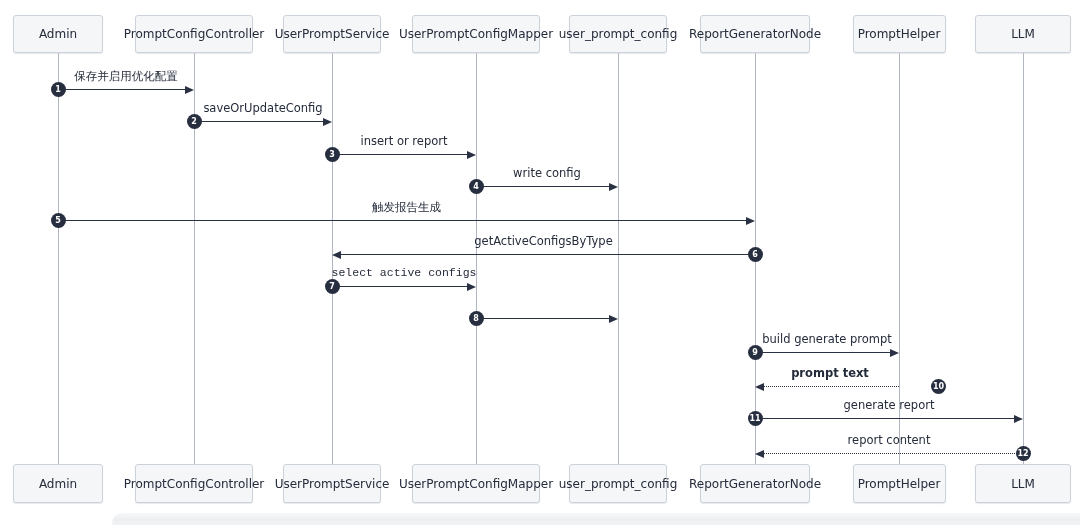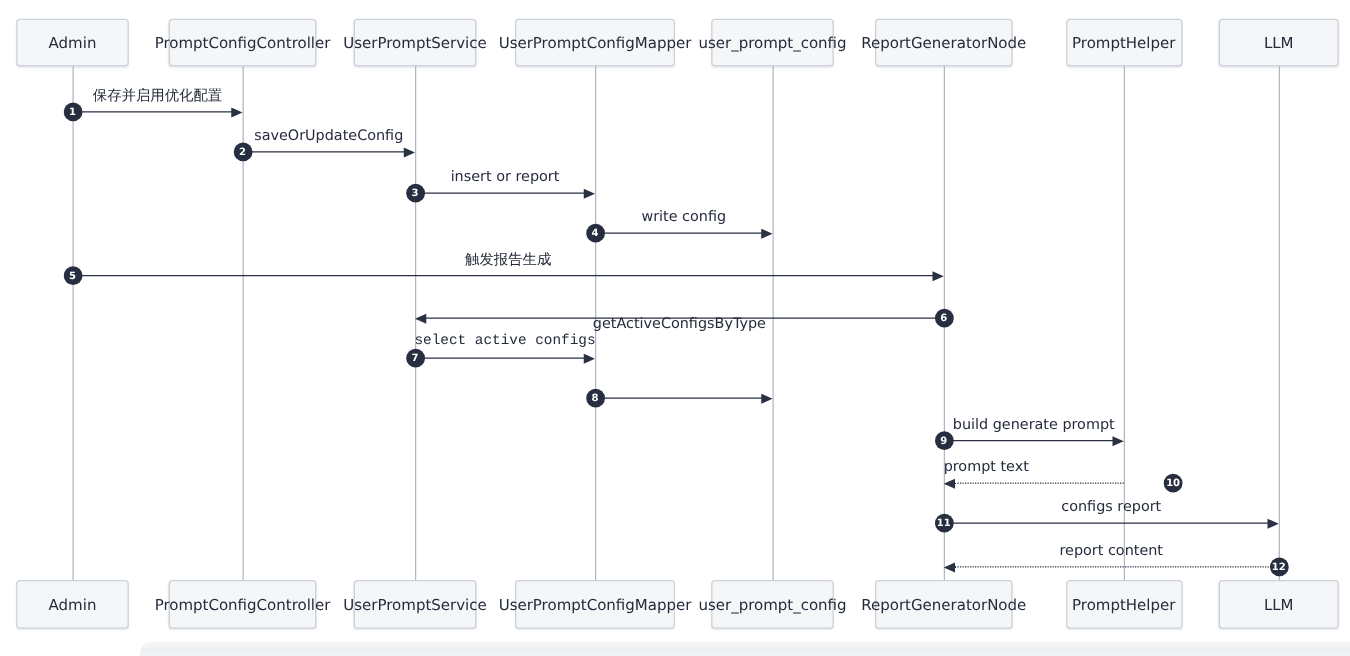--- a/index.html
+++ b/index.html
@@ -128,37 +128,37 @@
     <div class="arrow-head right" style="top: 182.5px; left: 609px;"></div>
     <div class="seq-badge" style="left: 468.5px; top: 178.5px;">4</div>
     <div class="msg-label" style="left: 387px; top: 166px;">write config</div>
     <div class="msg-line" style="left: 58px; width: 689px; top: 220px;"></div>
     <div class="arrow-head right" style="top: 216.5px; left: 746px;"></div>
     <div class="seq-badge" style="left: 50.5px; top: 212.5px;">5</div>
     <div class="msg-label" style="left: 246.5px; top: 200px;">触发报告生成</div>
     <div class="msg-line" style="left: 340px; width: 415px; top: 254px;"></div>
     <div class="arrow-head left" style="top: 250.5px; left: 332px;"></div>
     <div class="seq-badge" style="left: 747.5px; top: 246.5px;">6</div>
-    <div class="msg-label" style="left: 383.5px; top: 234px; margin-top: 17px;">getActiveConfigsByType</div>
+    <div class="msg-label" style="left: 383.5px; top: 234px;">getActiveConfigsByType</div>
     <div class="msg-line" style="left: 332px; width: 136px; top: 286px;"></div>
     <div class="arrow-head right" style="top: 282.5px; left: 467px;"></div>
     <div class="seq-badge" style="left: 324.5px; top: 278.5px;">7</div>
     <div class="msg-label" style="left: 244px; top: 266px; font-family: Liberation Mono, monospace;">select active configs</div>
     <div class="msg-line" style="left: 476px; width: 134px; top: 318px;"></div>
     <div class="arrow-head right" style="top: 314.5px; left: 609px;"></div>
     <div class="seq-badge" style="left: 468.5px; top: 310.5px;">8</div>
     <div class="msg-line" style="left: 755px; width: 136px; top: 352px;"></div>
     <div class="arrow-head right" style="top: 348.5px; left: 890px;"></div>
     <div class="seq-badge" style="left: 747.5px; top: 344.5px;">9</div>
     <div class="msg-label" style="left: 667px; top: 332px;">build generate prompt</div>
     <div class="msg-line dotted" style="left: 763px; width: 136px; top: 386px;"></div>
     <div class="arrow-head left" style="top: 382.5px; left: 755px;"></div>
     <div class="seq-badge" style="left: 931px; top: 378.5px;">10</div>
-    <div class="msg-label" style="left: 629px; top: 366px;">prompt text</div>
+    <div class="msg-label" style="left: 670px; top: 366px; font-weight: bold;">prompt text</div>
     <div class="msg-line" style="left: 755px; width: 260px; top: 418px;"></div>
     <div class="arrow-head right" style="top: 414.5px; left: 1014px;"></div>
     <div class="seq-badge" style="left: 747.5px; top: 410.5px;">11</div>
-    <div class="msg-label" style="left: 729px; top: 398px;">configs report</div>
+    <div class="msg-label" style="left: 729px; top: 398px;">generate report</div>
     <div class="msg-line dotted" style="left: 763px; width: 260px; top: 453px;"></div>
     <div class="arrow-head left" style="top: 449.5px; left: 755px;"></div>
     <div class="seq-badge" style="left: 1015.5px; top: 445.5px;">12</div>
     <div class="msg-label" style="left: 729px; top: 433px;">report content</div>
   </div>
 
 </body></html>

